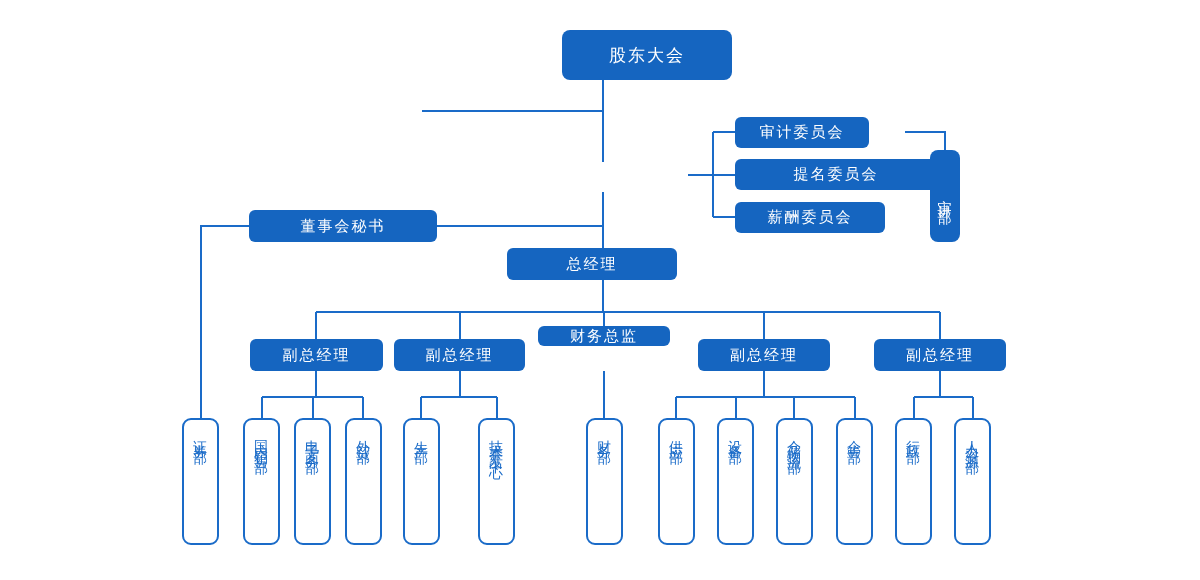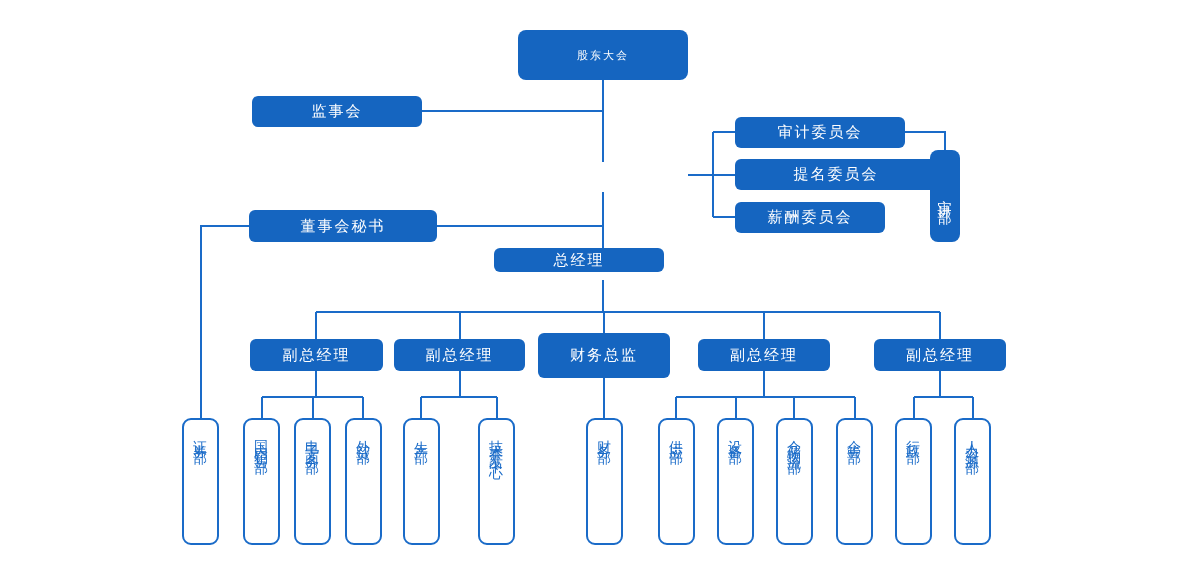--- a/index.html
+++ b/index.html
@@ -12,21 +12,21 @@
   html,body{margin:0;padding:0;background:var(--page-bg);}
   body{font-family:"Liberation Sans","DejaVu Sans",sans-serif;}
   .stage{position:relative;width:1200px;height:580px;background:var(--page-bg);overflow:hidden;}
   .wires{position:absolute;left:0;top:0;pointer-events:none;}
   .wires path{stroke:var(--line);stroke-width:2;fill:none;}
   .node{
     position:absolute;background:var(--node-fill);color:var(--node-text);
     display:flex;align-items:center;justify-content:center;
     border-radius:6px;font-size:15px;letter-spacing:2px;white-space:nowrap;
   }
-  .node.lg{font-size:11px;border-radius:8px;}
+  .node.lg{font-size:17px;border-radius:8px;margin-left:44px;}
   .vnode{
     position:absolute;top:418px;width:37px;height:127px;
     background:var(--page-bg);border:2px solid var(--line);border-radius:9px;
     box-sizing:border-box;display:flex;justify-content:center;align-items:flex-start;
     padding-top:9px;
   }
   .vnode span{
     writing-mode:vertical-rl;text-orientation:upright;
     font-size:14px;letter-spacing:5px;line-height:1;color:var(--vnode-text);
   }
@@ -52,42 +52,41 @@
     <path d="M603 280 V312 M316 312 H940 M316 312 V339 M460 312 V339 M604 312 V339 M764 312 V339 M940 312 V339"></path>
     <path d="M316 371 V397 M262 397 H363 M262 397 V418 M313 397 V418 M363 397 V418"></path>
     <path d="M460 371 V397 M421 397 H497 M421 397 V418 M497 397 V418"></path>
     <path d="M604 371 V418"></path>
     <path d="M764 371 V397 M676 397 H855 M676 397 V418 M736 397 V418 M794 397 V418 M855 397 V418"></path>
     <path d="M940 371 V397 M914 397 H973 M914 397 V418 M973 397 V418"></path>
   </svg>
 
   <div class="node lg" style="left:518px;top:30px;width:170px;height:50px">股东大会</div>
 
-  <div class="node" style="left:252px;top:96px;width:170px;height:31px">监事会</div>
 
 
-  <div class="node" style="left:735px;top:117px;width:170px;height:31px">审计委员会</div>
+  <div class="node" style="left:735px;top:117px;width:134px;height:31px">审计委员会</div>
 
   <div class="node" style="left:735px;top:159px;width:202px;height:31px">提名委员会</div>
 
   <div class="node" style="left:735px;top:202px;width:150px;height:31px">薪酬委员会</div>
 
   <div class="vnode filled" style="left:930px;top:150px;width:30px;height:92px">
     <span>审计部</span>
   </div>
 
   <div class="node" style="left:249px;top:210px;width:188px;height:32px">董事会秘书</div>
 
-  <div class="node" style="left:494px;top:248px;width:170px;height:24px">总经理</div>
+  <div class="node" style="left:507px;top:248px;width:170px;height:32px">总经理</div>
 
   <div class="node" style="left:250px;top:339px;width:133px;height:32px">副总经理</div>
 
   <div class="node" style="left:394px;top:339px;width:131px;height:32px">副总经理</div>
 
-  <div class="node" style="left:538px;top:333px;width:132px;height:45px">财务总监</div>
+  <div class="node" style="left:538px;top:326px;width:132px;height:20px">财务总监</div>
 
   <div class="node" style="left:698px;top:339px;width:132px;height:32px">副总经理</div>
 
   <div class="node" style="left:874px;top:339px;width:132px;height:32px">副总经理</div>
 
   <div class="vnode" style="left:182px">
     <span>证券部</span>
   </div>
   <div class="vnode" style="left:243px">
     <span>国内销售部</span>

